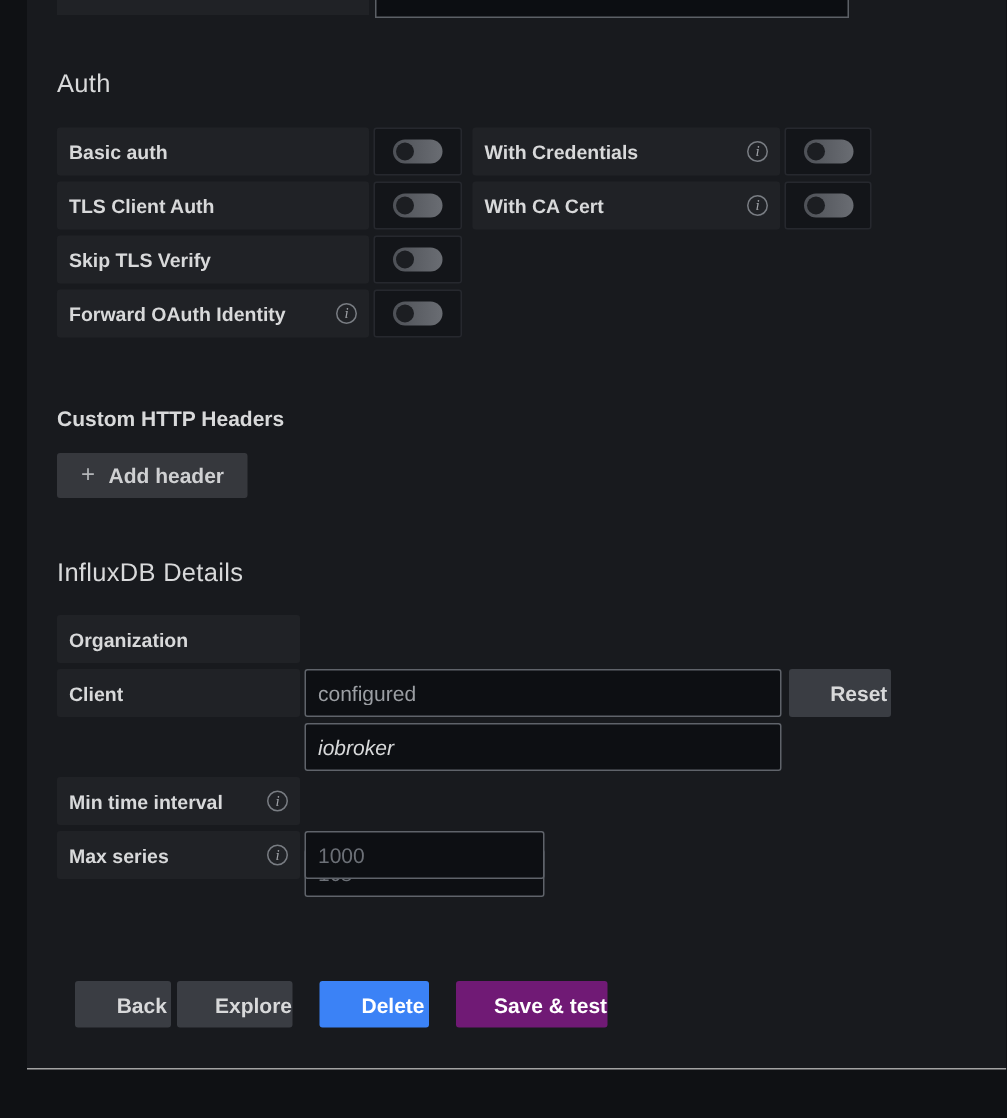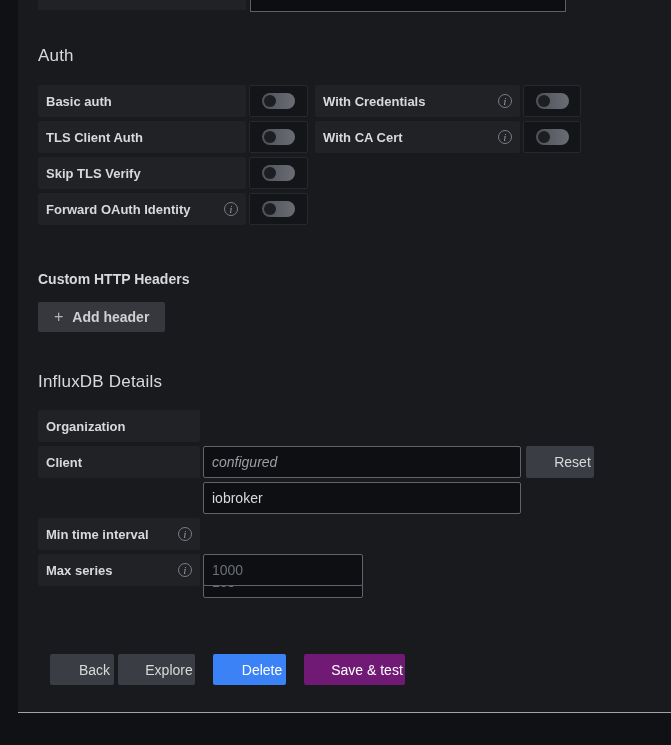--- a/index.html
+++ b/index.html
@@ -40,24 +40,24 @@
   .knob {
     position:absolute; left:2px; top:2px; width:12px; height:12px;
     border-radius:50%; background:#1c1e22;
   }
   .inp {
     height:32px; background:#0d0f13; border:1px solid #5f636a; border-radius:2px;
     color:#d8d9da; font-size:14px; padding:0 8px; outline:none;
     font-family:"Liberation Sans", sans-serif;
   }
   .inp::placeholder { color:#6c7077; }
-  .inp.muted { color:#9b9ea3;font-style:italic; }
+  .inp.muted { color:#9b9ea3; }
   .btn {
     height:31px; border:none; border-radius:2px; cursor:pointer;
-    font-size:14px; font-weight:400; color:#d8d9da;
+    font-size:14px; font-weight:700; color:#d8d9da;
     font-family:"Liberation Sans", sans-serif;
     display:inline-flex; align-items:center; justify-content:center;padding-left:25px;
   }
   .btn.secondary { background:#3a3d43; }
   .btn.danger { background:#3b82f6; color:#ffffff; }
   .btn.primary { background:#701a75; color:#ffffff; }
   .addbtn {
     background:#36383d; border:none; border-radius:2px; height:30px;
     display:inline-flex; align-items:center; gap:9px; padding:0 16px;
     color:#cfd0d2; font-size:14px; font-weight:600; cursor:pointer;
@@ -148,21 +148,21 @@
     </div>
 
     <div class="abs h2" style="left:20px; top:372px;">InfluxDB Details</div>
 
     <div class="abs lbl" style="left:20px; top:446px; width:162px;">
       <span>Client</span>
     </div>
     <input class="abs inp muted" style="left: 185px; top: 446px; width: 318px;" value="configured">
     <button class="abs btn secondary" style="left:508px; top:446px; width:68px; height:32px;">Reset</button>
 
-    <input class="abs inp" style="left: 185px; top: 482px; width: 318px;" value="iobroker">
+    <input class="abs inp" style="left: 185px; top: 482px; width: 318px; font-style: italic;" value="iobroker">
 
     <div class="abs lbl" style="left:20px; top:518px; width:162px;">
       <span>Min time interval</span>
       <span class="spacer"></span>
       <span class="info">i</span>
     </div>
     <input class="abs inp" style="left: 185px; top: 518px; width: 160px; margin-top: 48px;" placeholder="10s">
 
     <div class="abs lbl" style="left:20px; top:554px; width:162px;">
       <span>Max series</span>

